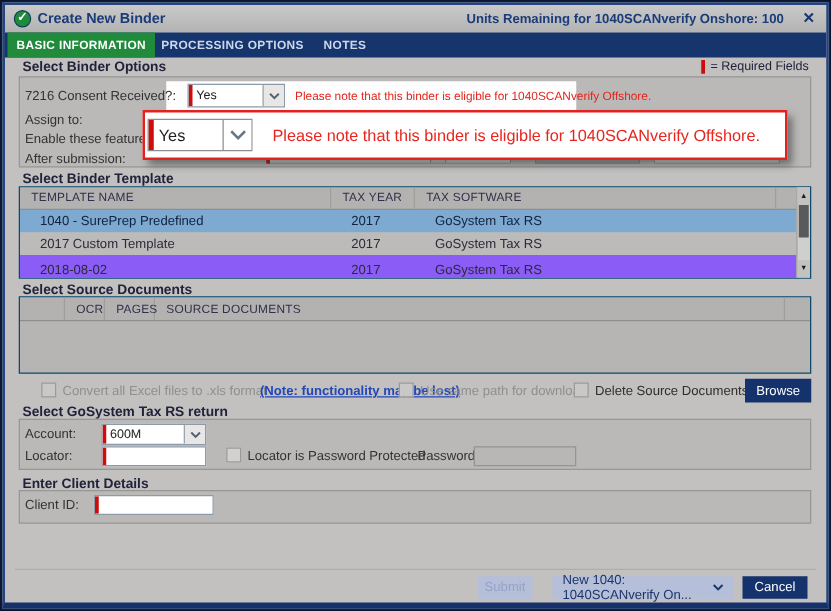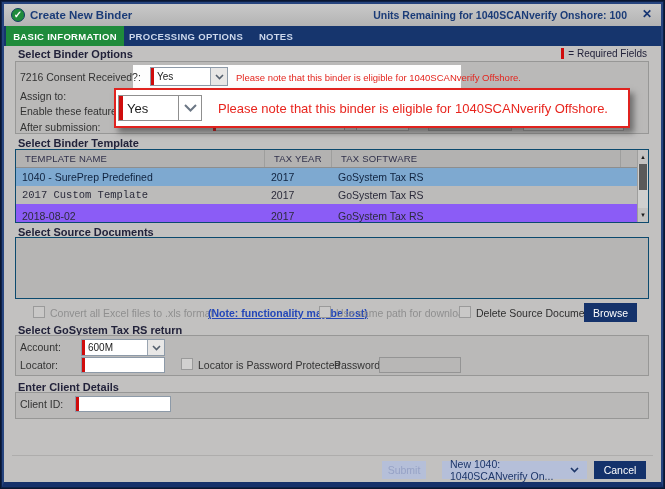--- a/index.html
+++ b/index.html
@@ -74,21 +74,21 @@
   .callout-note { color:#e8251e; font-size:13px; margin-left:16px; white-space:nowrap; }
   
   .tbl { position:absolute; border:1px solid #0c4a6e; }
   .tbl-header { display:flex; background:#b3b2b1; border-bottom:1px solid #8e8e8e; }
   .tbl-header .cell {
     font-size:9.5px; color:#30304a; letter-spacing:.2px; padding-left:9px;
     display:flex; align-items:center; border-right:1px solid #9e9e9d;
   }
   .tbl-header .cell:last-child { border-right:none; }
   .trow { display:flex; height:18px; align-items:center; font-size:10.5px; color:#2b2b3b; }
-  .trow .cell { padding-left:6px; white-space:nowrap; overflow:hidden; }
+  .trow .cell { padding-left:16px; white-space:nowrap; overflow:hidden; }
   .trow.sel { background:#7ea9d0; color:#10233f; }
   .trow.alt1 { background:#bcbbba; }
   .trow.alt2 { background:#8b5cf6;align-items:flex-end; }
   
   .sbar { position:absolute; width:11px; background:#cfcfce; border-left:1px solid #9e9e9d; display:flex; flex-direction:column; }
   .sbtn { height:14px; font-size:6px; color:#1c1c1c; text-align:center; line-height:14px; background:#c3c2c1; }
   .sthumb { height:26px; background:#5a5a5a; margin:0 1px; }
   .strack { flex:1; }
   
   .cb { position:absolute; width:12px; height:12px; background:#c9c8c7; border:1px solid #9a9a9a; }
@@ -187,50 +187,57 @@
         <div class="cell" style="width:67px;">TAX YEAR</div>
         <div class="cell" style="width:289px;">TAX SOFTWARE</div>
         <div class="cell" style="flex:1;"></div>
       </div>
       <div class="trow sel">
         <div class="cell" style="width:249px;">1040 - SurePrep Predefined</div>
         <div class="cell" style="width:67px;">2017</div>
         <div class="cell" style="width:289px;">GoSystem Tax RS</div>
       </div>
       <div class="trow alt1">
-        <div class="cell" style="width:249px;font-family:Liberation Mono, monospace;">2017 Custom Template</div>
+        <div class="cell" style="width:249px;">2017 Custom Template</div>
         <div class="cell" style="width:67px;">2017</div>
         <div class="cell" style="width:289px;">GoSystem Tax RS</div>
       </div>
       <div class="trow alt2">
         <div class="cell" style="width:249px;">2018-08-02</div>
         <div class="cell" style="width:67px;">2017</div>
         <div class="cell" style="width:289px;">GoSystem Tax RS</div>
       </div>
       <div class="sbar" style="right:0; top:0; height:72px;">
         <div class="sbtn">▲</div>
         <div class="sthumb"></div>
         <div class="strack"></div>
         <div class="sbtn">▼</div>
       </div>
     </div>
 
     <div class="section-title" style="left:14px; top:222px;">Select Source Documents</div>
     <div class="tbl" style="left:11px; top:233px; width:634px; height:62px; background:#b6b5b4;">
+      <div class="tbl-header" style="height:19px;">
+        <div class="cell" style="width:36px;"></div>
+        <div class="cell" style="width:32px;">OCR</div>
+        <div class="cell" style="width:40px;">PAGES</div>
+        <div class="cell" style="width:504px;">SOURCE DOCUMENTS</div>
+        <div class="cell" style="flex:1;"></div>
+      </div>
       <div style="height:42px;"></div>
     </div>
 
     <div class="cb" style="left:29px; top:302px;"></div>
     <div class="lbl lbl-dis" style="left:46px; top:303px;">Convert all Excel files to .xls format</div>
     <div class="link" style="left:204px; top:303px;">(Note: functionality may be lost)</div>
     <div class="cb" style="left:315px; top:302px;"></div>
     <div class="lbl lbl-dis" style="left:332px; top:303px;">Use same path for download</div>
     <div class="cb" style="left:455px; top:302px;"></div>
     <div class="lbl" style="left:472px; top:303px; color:#2e2e2e;">Delete Source Documents</div>
-    <button class="btn-navy" style="left:580px; top:299px; width:53px; height:19px;">Browse</button>
+    <button class="btn-navy" style="left:592px; top:299px; width:53px; height:19px;">Browse</button>
 
     <div class="section-title" style="left:14px; top:320px;">Select GoSystem Tax RS return</div>
     <div class="panel" style="left:11px; top:331px; width:634px; height:41px;"></div>
     <div class="lbl" style="left:16px; top:337px;">Account:</div>
     <div class="dd" style="left:77px; top:335px; width:84px; height:17px;">
       <span class="req"></span>
       <span class="dd-text">600M</span>
       <span class="dd-chev chev">
         <svg width="9" height="6" viewBox="0 0 9 6">
             <polyline points="1,1 4.5,4.5 8,1" fill="none" stroke="#55606e" stroke-width="1.6"></polyline>

